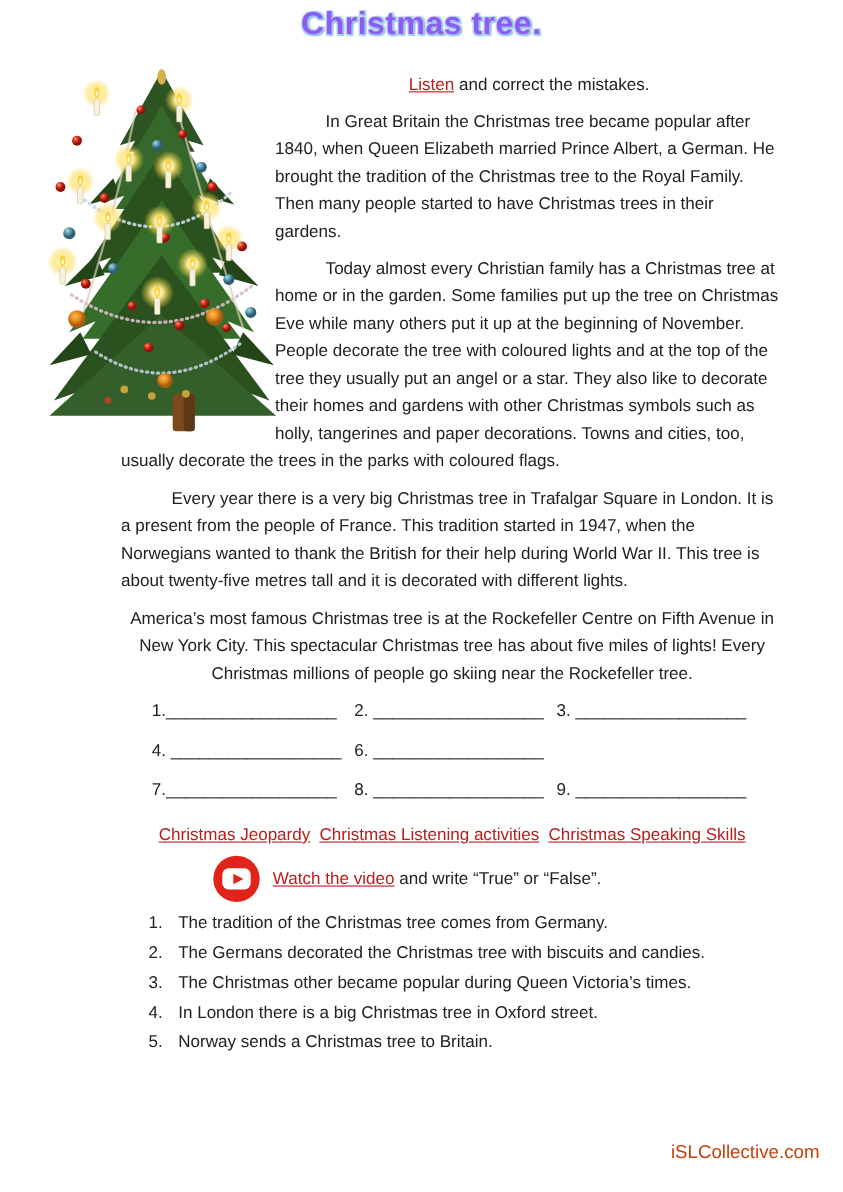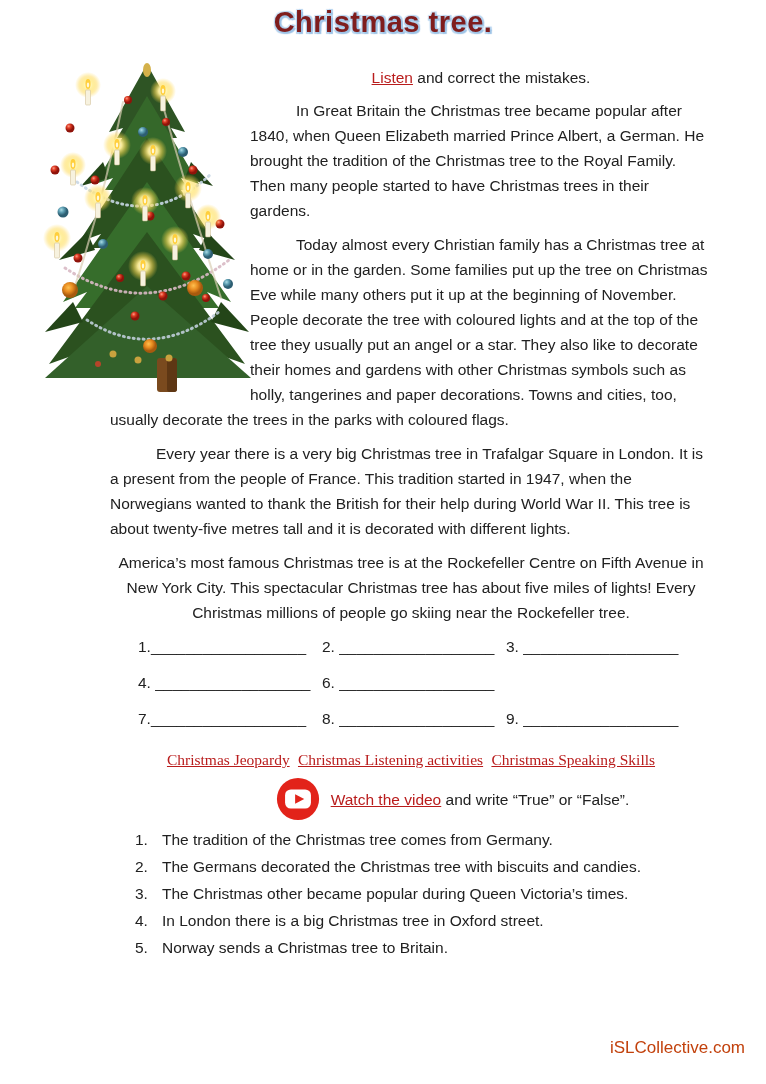--- a/index.html
+++ b/index.html
@@ -9,21 +9,21 @@
     background:#ffffff;
     overflow:hidden;
     font-family:"Liberation Sans",sans-serif;
     color:#212121;
   }
   .title{
     margin:6px 0 0 0;
     text-align:center;
     font-size:29px;
     font-weight:700;
-    color:#7f1d1d;
+    color:#8b5cf6;
     text-shadow:2px 2px 1px #9dc3e6,-1px 2px 1px #b4d2ee,2px -1px 1px #b4d2ee,-1px -1px 1px #cfe2f5;
     letter-spacing:0.5px;
   }
   .tree-img{
     position:absolute;
     left:43px;top:62px;
     width:208px;height:332px;
   }
   .content{
     margin:26px 54px 0 110px;
@@ -37,22 +37,22 @@
   }
   a{color:#b91c1c;text-decoration:underline;cursor:pointer;}
   .listen-line{margin:0 0 8px 0;text-align:center;}
   .para{margin:0 0 9px 0;text-indent:46px;}
   .para.no-indent{text-indent:0;text-align:center;}
   .blanks{margin:8px 0 0 0;padding-left:28px;}
   .blank-row{display:flex;margin-bottom:11px;}
   .blank{width:184px;white-space:nowrap;}
   .blank:last-child{width:auto;}
   .links-row{margin:16px 0 4px 0;text-align:center;}
-  .links-row a{margin:0 2px;font-family:Liberation Serif, serif;}
-  .video-row{display:flex;align-items:center;gap:10px;margin:4px 0 4px 82px;line-height:25px;justify-content:center;}
+  .links-row a{margin:0 2px;}
+  .video-row{display:flex;align-items:center;gap:10px;margin:4px 0 4px 82px;line-height:25px;}
   .yt-icon{width:46px;height:46px;flex:0 0 auto;}
   .statements{margin:2px 0 0 25px;}
   .statement{display:flex;line-height:27px;}
   .statement .num{width:27px;flex:0 0 auto;}
   .footer{
     position:absolute;
     right:21px;bottom:26px;
     font-size:17px;
     color:#c2410c;
   }

